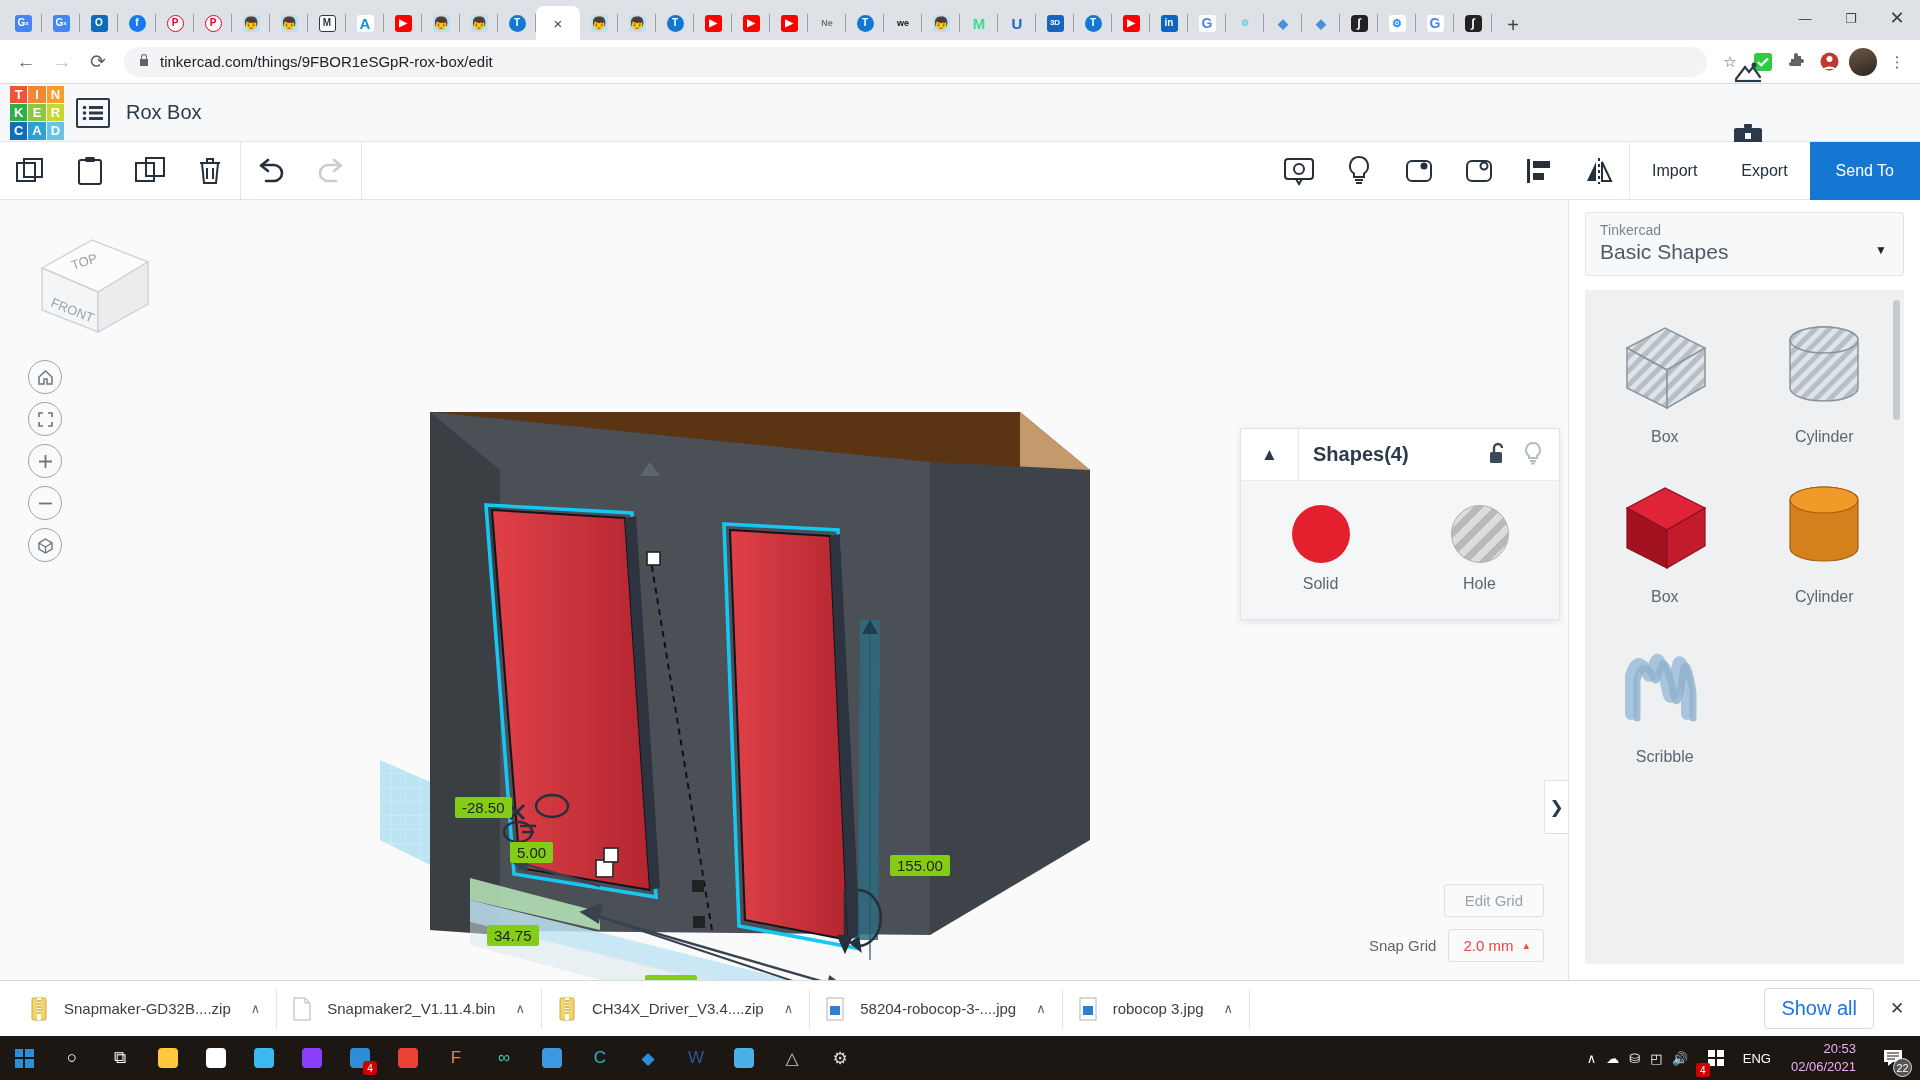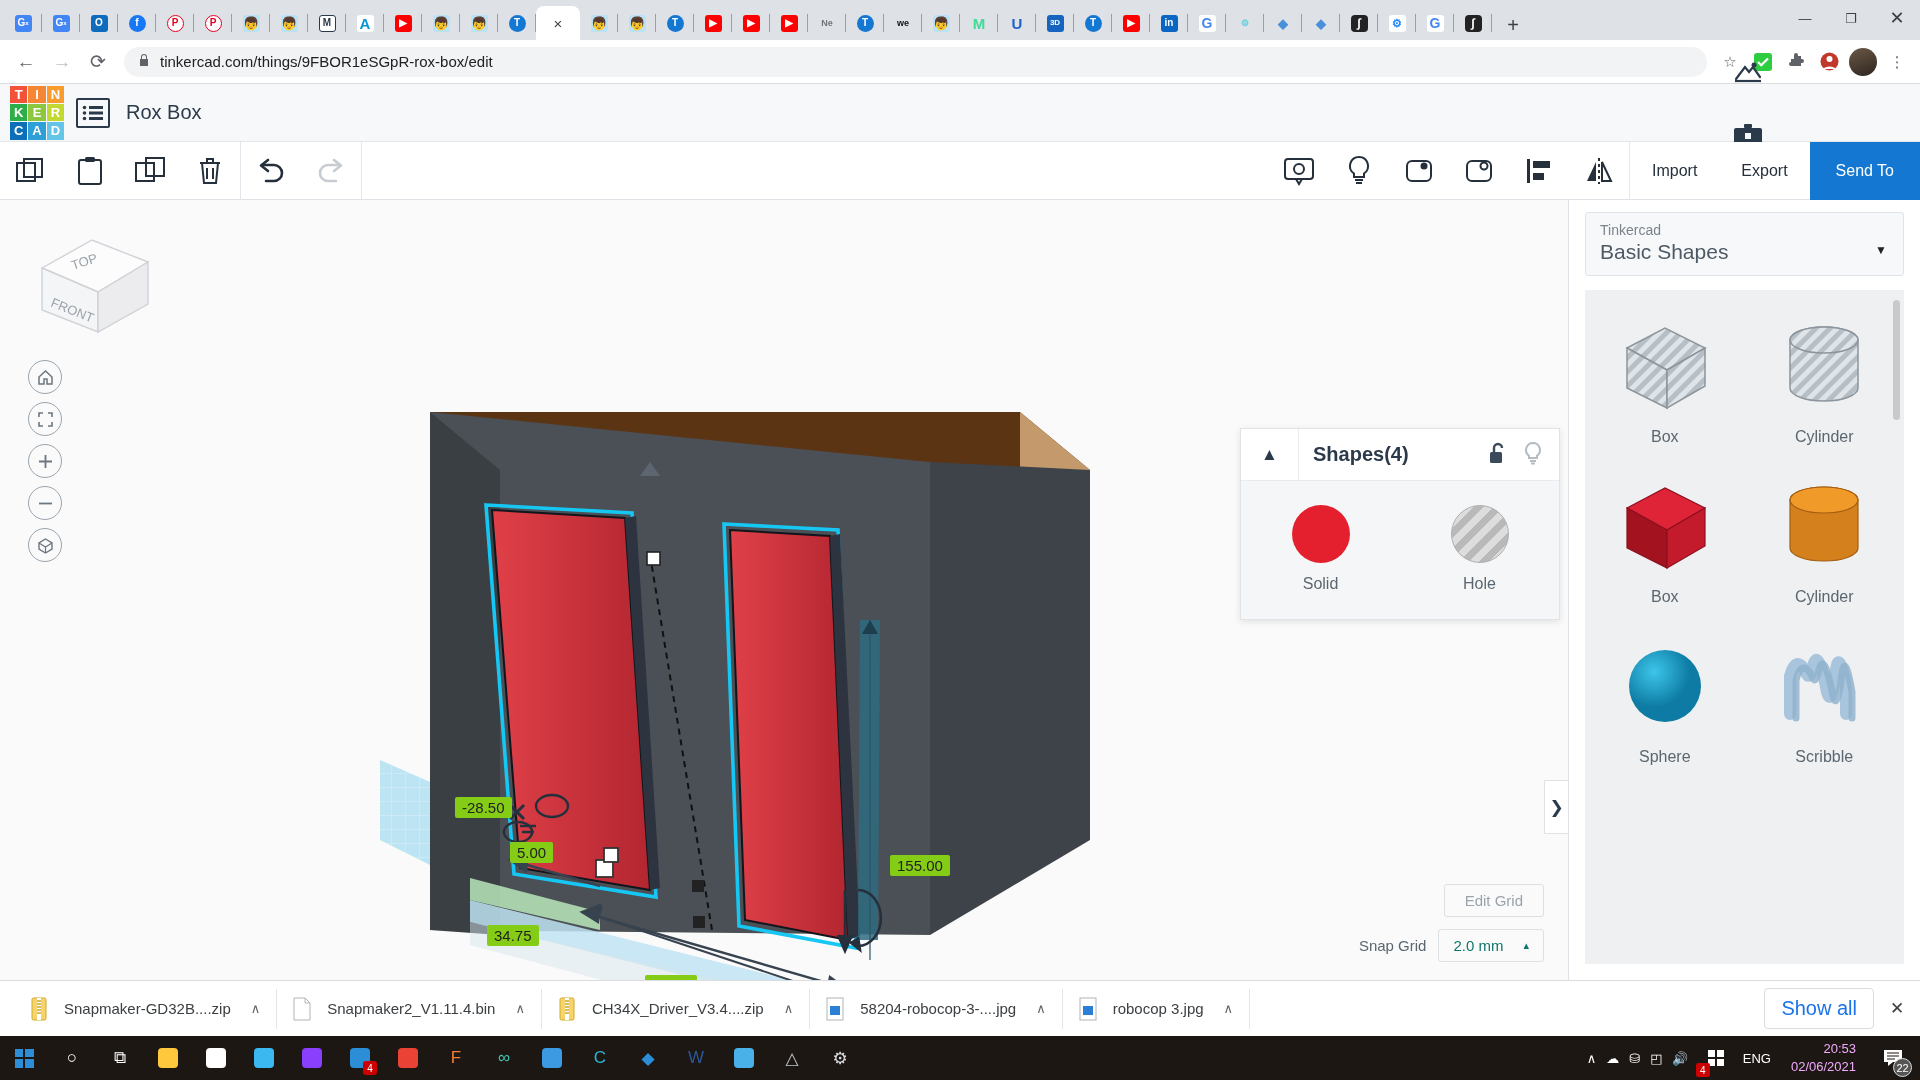--- a/index.html
+++ b/index.html
@@ -134,21 +134,21 @@
   .sp-lbl { font-size: 16px; color: #5b6670; }
 
   
   .gridctl { position: absolute; right: 24px; bottom: 18px; display: flex; flex-direction: column;
     align-items: flex-end; gap: 12px; }
   .editgrid { border: 1px solid #dcdfe3; border-radius: 3px; padding: 7px 20px;
     font-size: 15px; color: #9aa3ad; background: #fafafa; }
   .snaprow { display: flex; align-items: center; gap: 12px; }
   .snaplbl { font-size: 15px; color: #5b6670; }
   .snapsel { border: 1px solid #dcdfe3; border-radius: 3px; padding: 7px 14px;
-    font-size: 15px; color: #0f766e; background: #fafafa; display: flex; gap: 20px; align-items: center; }
+    font-size: 15px; color: #ef4444; background: #fafafa; display: flex; gap: 10px; align-items: center; }
 
   
   .collapse-handle { position: absolute; right: 0; top: 580px; width: 24px; height: 54px;
     background: #fff; border: 1px solid #dfe2e6; border-right: none;
     display: flex; align-items: center; justify-content: center; color: #2b3a4a; font-size: 17px; z-index: 5; }
 
   
   .rpanel { width: 352px; background: #fff; border-left: 1px solid #dfe2e6;
     display: flex; flex-direction: column; flex: 0 0 352px; }
   .rp-tools { height: 100px; display: flex; align-items: center; justify-content: space-around;
@@ -776,32 +776,20 @@
             </div>
             <div class="shape-cell">
               <span><svg width="112" height="100" viewBox="0 0 112 100">
                   <path d="M22,24 a34,13 0 0 1 68,0 v48 a34,13 0 0 1 -68,0z" fill="#d4801d" stroke="#a35e10" stroke-width="1.2"></path>
                   <ellipse cx="56" cy="24" rx="34" ry="13" fill="#ef9a29" stroke="#a35e10" stroke-width="1.2"></ellipse>
                 </svg></span>
               <span class="shape-lbl">Cylinder</span>
             </div>
             <div class="shape-cell">
               <span><svg width="112" height="100" viewBox="0 0 112 100">
-                  <defs>
-                    <radialGradient id="sg" cx="35%" cy="30%">
-                      <stop offset="0" stop-color="#3dc5ea"></stop>
-                      <stop offset="1" stop-color="#0d7ba3"></stop>
-                    </radialGradient>
-                  </defs>
-                  <circle cx="56" cy="50" r="36" fill="url(#sg)"></circle>
-                </svg></span>
-              <span class="shape-lbl">Sphere</span>
-            </div>
-            <div class="shape-cell">
-              <span><svg width="112" height="100" viewBox="0 0 112 100">
                   <path d="M22,78 V40 q6,-22 16,-4 q3,10 7,-6 q5,-20 14,26 q4,16 9,-22 q3,-22 10,18 v26" fill="none" stroke="#a9c5dd" stroke-width="12" stroke-linejoin="round" stroke-linecap="round"></path>
                   <path d="M28,82 V44 q6,-22 16,-4 q3,10 7,-6 q5,-20 14,26 q4,16 9,-22 q3,-22 10,18 v26" fill="none" stroke="#8fb0cc" stroke-width="7" stroke-linejoin="round" stroke-linecap="round" opacity=".8"></path>
                 </svg></span>
               <span class="shape-lbl">Scribble</span>
             </div>
           </div>
       </div>
     </div>
   </div>
 

